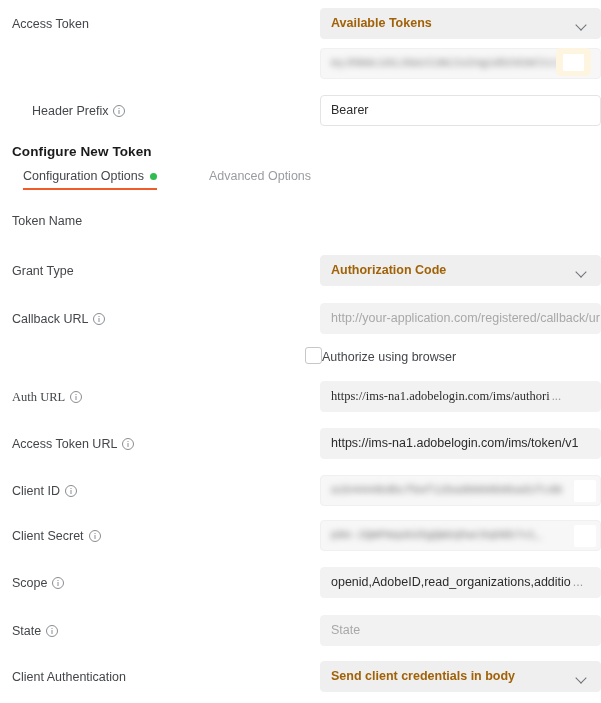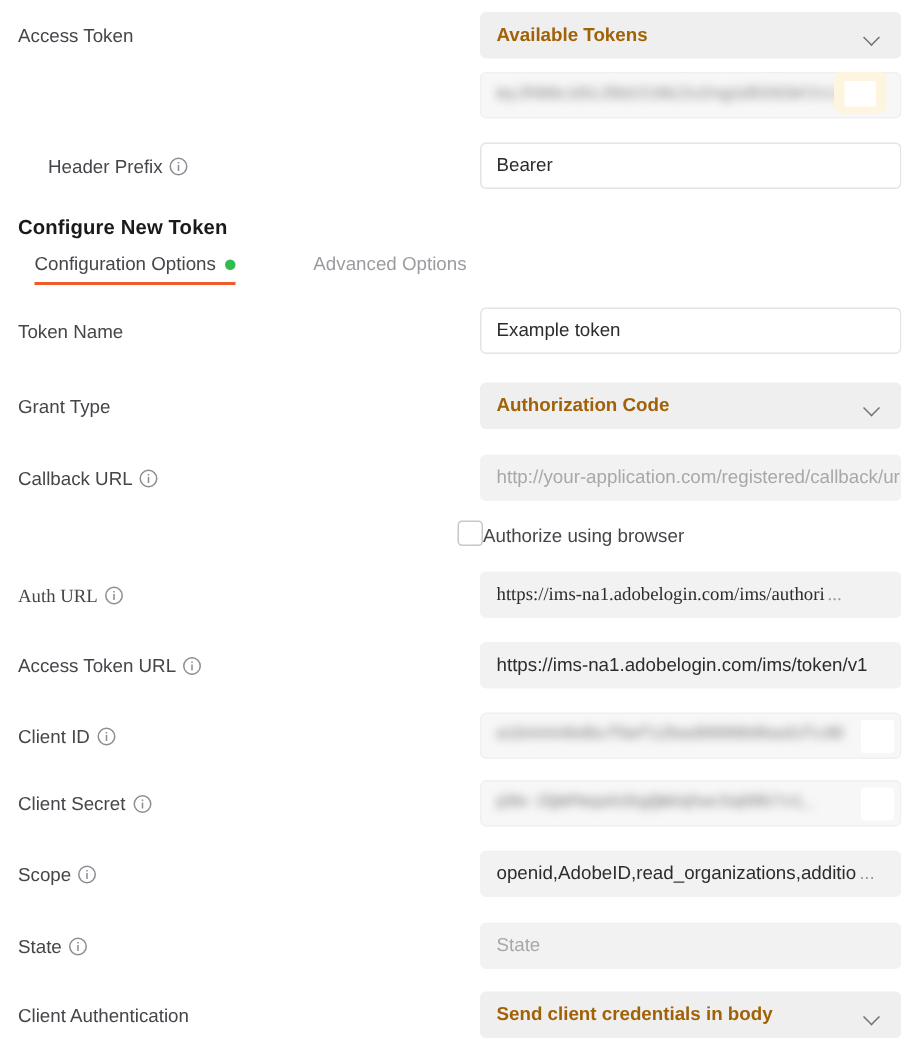--- a/index.html
+++ b/index.html
@@ -307,25 +307,20 @@
     <div class="tab-gap"></div>
     <div class="tab">
       <span>Advanced Options</span>
     </div>
   </div>
 
   <div class="row" style="top:205px;">
     <div class="label center">
       <span>Token Name</span>
     </div>
-    <div class="field-wrap">
-      <div class="field white">
-        <span>Example token</span>
-      </div>
-    </div>
   </div>
 
   <div class="row" style="top:255px;">
     <div class="label center">
       <span>Grant Type</span>
     </div>
     <div class="field-wrap">
       <div class="field dropdown">
         <span>Authorization Code</span>
         <span class="chev"></span>

